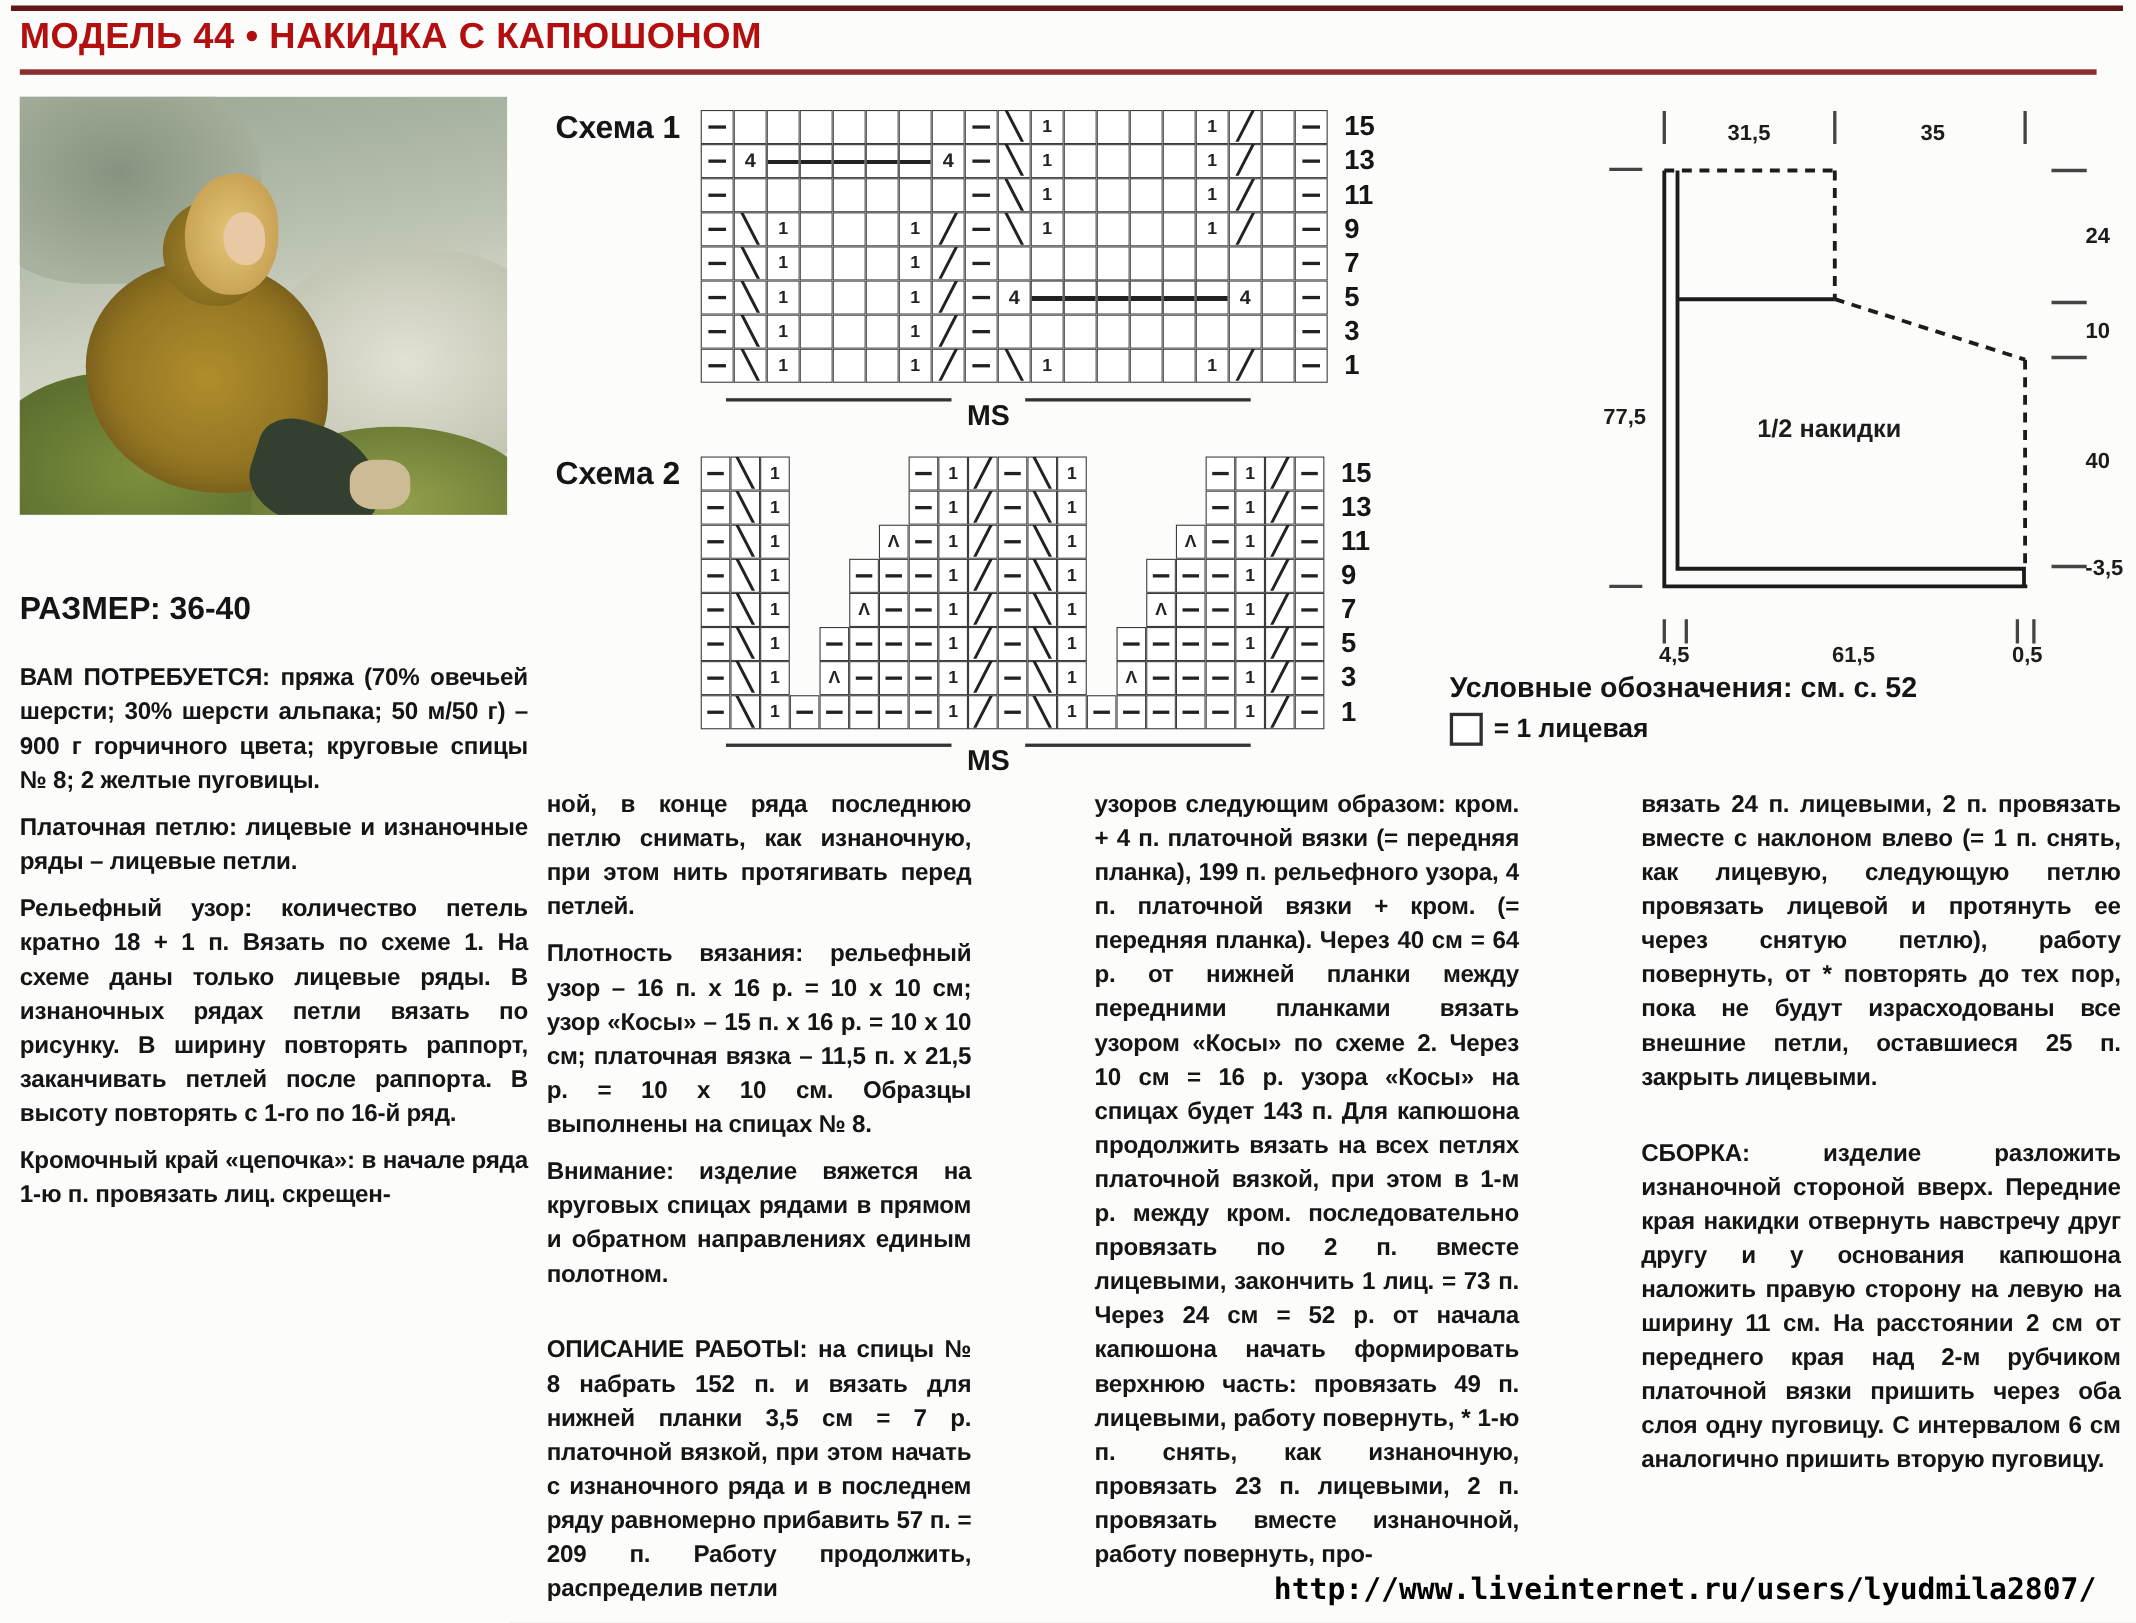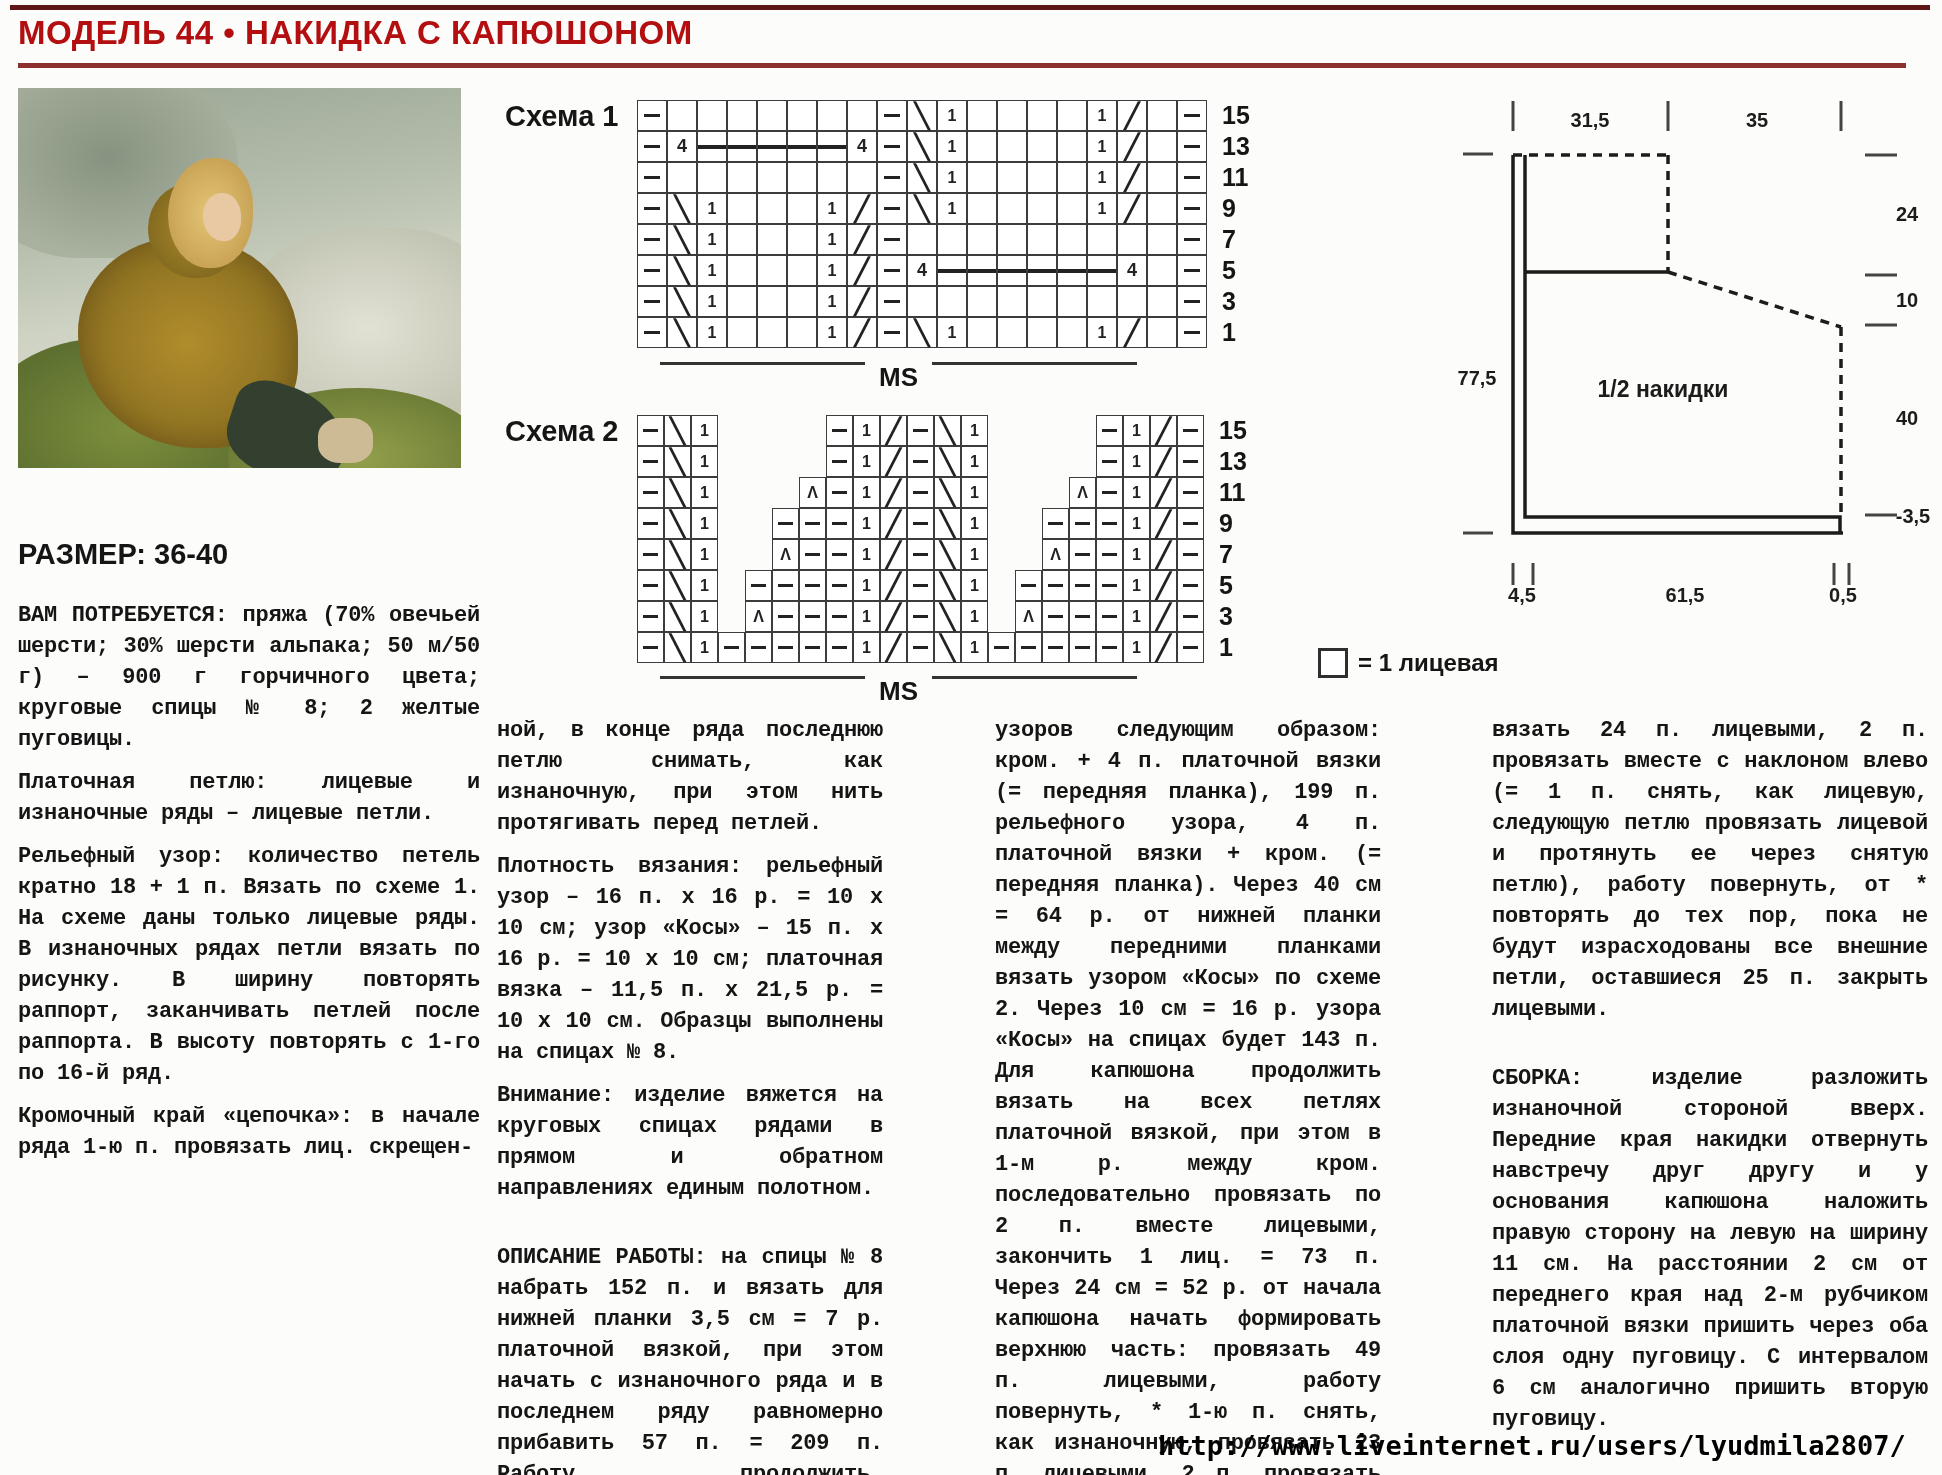--- a/index.html
+++ b/index.html
@@ -23,21 +23,21 @@
   #ph-cape{left:60px;top:150px;width:220px;height:210px;background:radial-gradient(#b08d2c,#8a6e20 75%);border-radius:48% 52% 42% 58%;box-shadow:inset 0 0 30px #6d561a;}
   #ph-hood{left:130px;top:95px;width:90px;height:95px;background:radial-gradient(#a9882c,#7f671e 80%);border-radius:50% 50% 45% 55%;}
   #ph-hair{left:150px;top:70px;width:85px;height:110px;background:radial-gradient(#e4c577,#c8a254 75%);border-radius:55% 45% 50% 50%;}
   #ph-face{left:185px;top:105px;width:38px;height:48px;background:#e9c9a4;border-radius:50% 50% 45% 55%;}
   #ph-legs{left:210px;top:300px;width:120px;height:90px;background:#33402f;border-radius:30% 60% 40% 40%;transform:rotate(18deg);}
   #ph-boot{left:300px;top:330px;width:55px;height:45px;background:#cdbb95;border-radius:40%;}
 
   
   #size-label{left:18px;top:538px;font-size:29px;font-weight:800;}
   .textcol{position:absolute;text-align:justify;font-weight:700;font-size:22px;line-height:31px;letter-spacing:-.2px;}
-  .textcol p{margin:0 0 12px 0;font-family:Liberation Mono, monospace;}
+  .textcol p{margin:0 0 12px 0;}
   .textcol p.gap{margin-top:38px;}
   #col1{left:18px;top:600px;width:462px;}
   #col2{left:497px;top:715px;width:386px;}
   #col3{left:995px;top:715px;width:386px;}
   #col4{left:1492px;top:715px;width:436px;}
 
   
   .schema-label{font-size:29px;font-weight:800;}
   #schema1-label{left:505px;top:100px;}
   #schema2-label{left:505px;top:415px;}
@@ -541,20 +541,21 @@
     <text x="462" y="222" font-size="20" text-anchor="middle">10</text>
     <text x="462" y="340" font-size="20" text-anchor="middle">40</text>
     <text x="468" y="438" font-size="20" text-anchor="middle">-3,5</text>
     <text x="32" y="300" font-size="20" text-anchor="middle">77,5</text>
     <text x="77" y="517" font-size="20" text-anchor="middle">4,5</text>
     <text x="240" y="517" font-size="20" text-anchor="middle">61,5</text>
     <text x="398" y="517" font-size="20" text-anchor="middle">0,5</text>
     <text x="218" y="312" font-size="23" text-anchor="middle">1/2 накидки</text>
   </svg>
 
+  <div class="abs" id="legend-title">Условные обозначения: см. с. 52</div>
   <div class="abs" id="legend-item">
     <div id="legend-box"></div>
     <span>= 1 лицевая</span>
   </div>
 
   <div class="abs" id="site-url">http://www.liveinternet.ru/users/lyudmila2807/</div>
 
 </div>
 
 </body></html>

